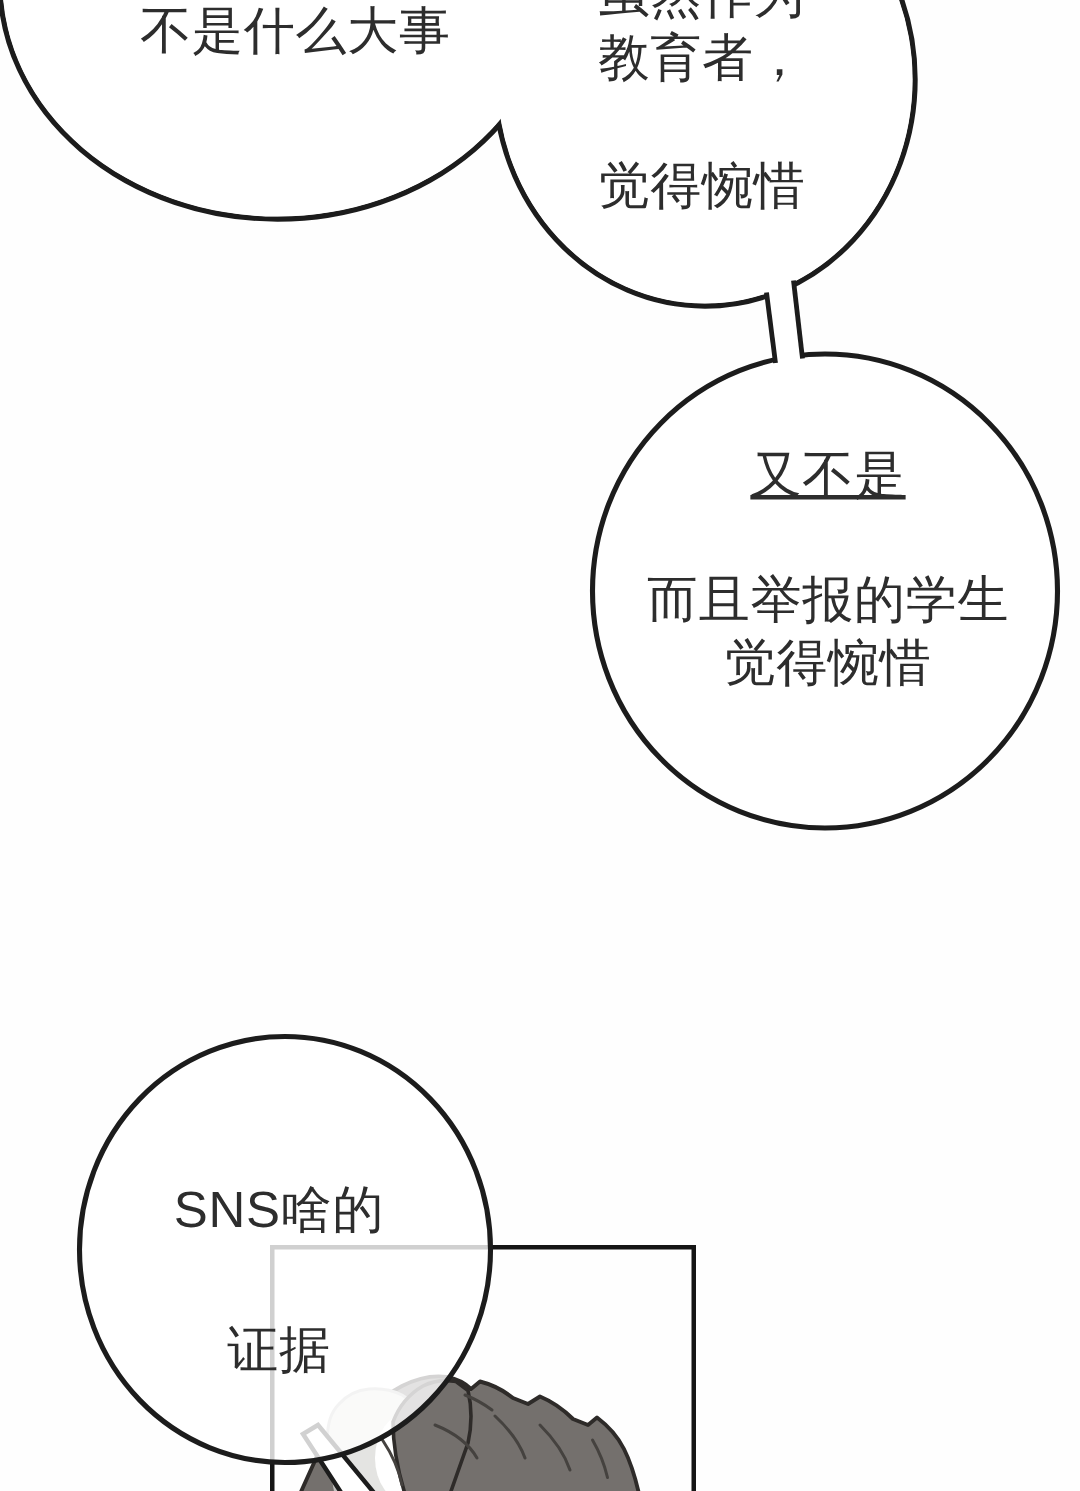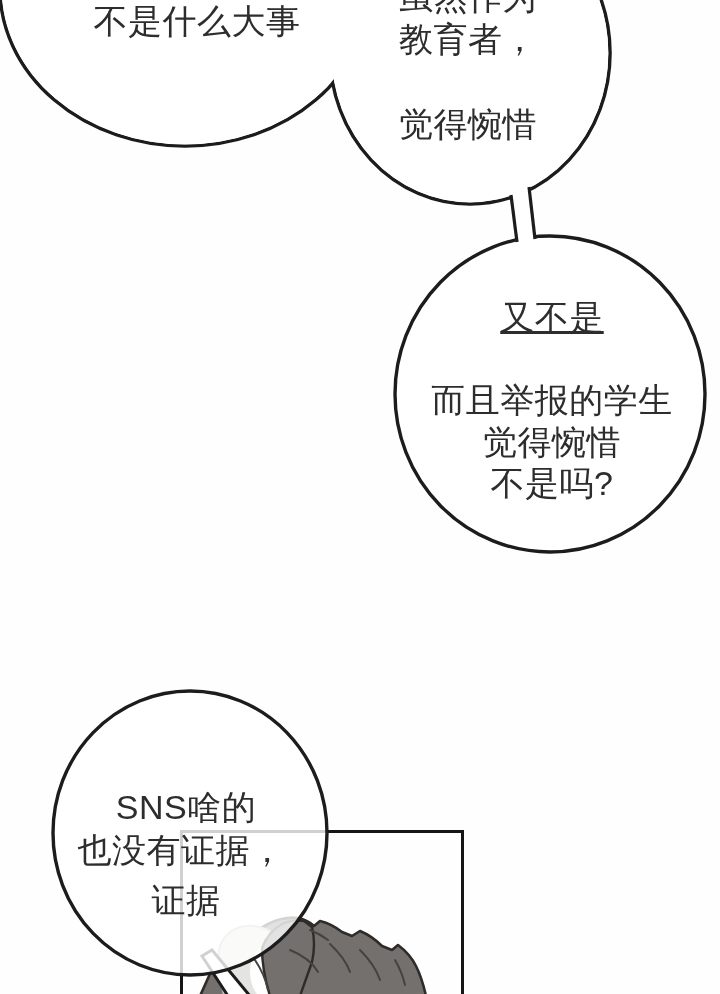--- a/index.html
+++ b/index.html
@@ -95,20 +95,18 @@
   <div class="textlayer">
     <div class="line b1-l0">不是什么大事</div>
 
     <div class="line b2-l0">虽然作为</div>
     <div class="line b2-l1">教育者，</div>
     <div class="line b2-l3">觉得惋惜</div>
 
     <div class="line b3-l0">又不是</div>
     <div class="line b3-l2">而且举报的学生</div>
     <div class="line b3-l3">觉得惋惜</div>
-    <div class="line b3-l4">不是吗?</div>
 
     <div class="line b4-l0">SNS啥的</div>
-    <div class="line b4-l1">也没有证据，</div>
     <div class="line b4-l2">证据</div>
   </div>
 
 </div>
 
 </body></html>

